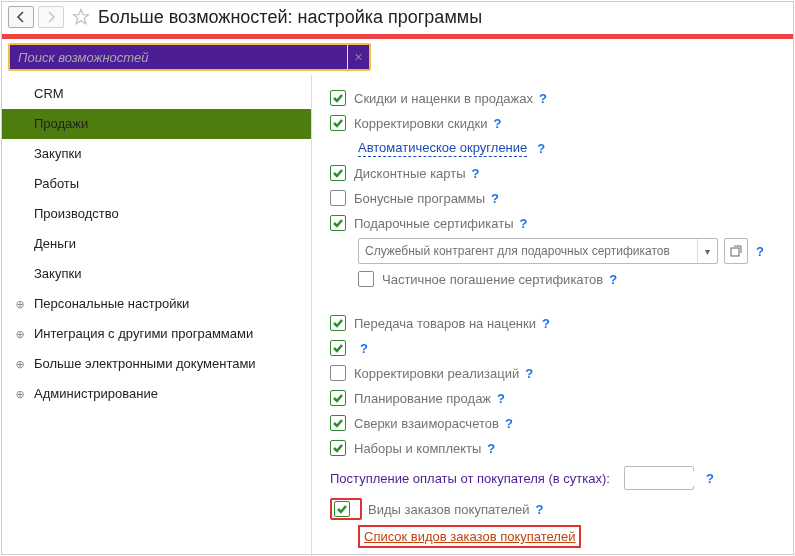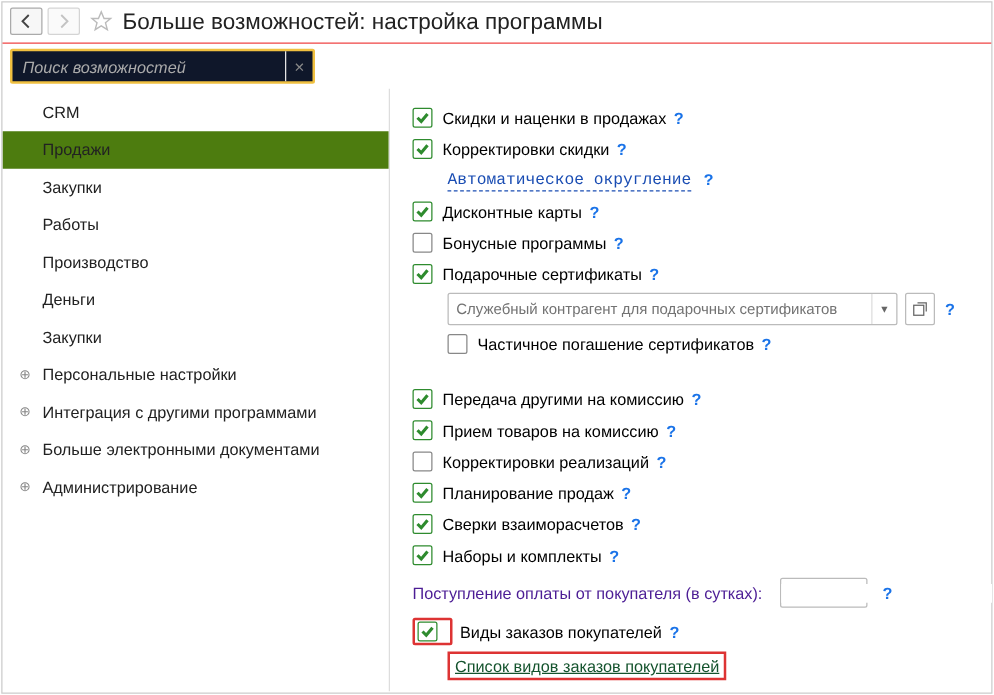--- a/index.html
+++ b/index.html
@@ -8,21 +8,21 @@
     font-family: Arial, sans-serif;
     font-size: 13px;
     color: #333;
     background: #fff;
     width: 795px; height: 556px;
     overflow: hidden;
   }
   .window { border: 1px solid #ccc; width: 793px; height: 554px; margin: 1px; position: relative; }
 
   
-  .header { display: flex; align-items: center; padding: 4px 6px 6px 6px; border-bottom: 1px solid #ef4444; }
+  .header { display: flex; align-items: center; padding: 4px 6px 6px 6px; border-bottom: 5px solid #ef4444; }
   .nav-btn {
     width: 26px; height: 22px;
     border: 1px solid #aaa; background: #f7f7f7;
     display: inline-flex; align-items: center; justify-content: center;
     cursor: pointer; border-radius: 2px;
   }
   .nav-btn + .nav-btn { margin-left: 4px; }
   .nav-btn svg { width: 12px; height: 12px; }
   .star {
     width: 22px; height: 22px; margin: 0 6px;
@@ -30,22 +30,22 @@
     color: #bbb; cursor: pointer;
   }
   .title { font-size: 18px; font-weight: normal; color: #222; }
 
   
   .search-row { padding: 4px 6px; }
   .search-box {
     display: flex; align-items: center;
     border: 2px solid #f0c040;
     border-radius: 2px;
-    height: 28px; width: 244px;
-    background: #0f172a;
+    height: 28px; width: 363px;
+    background: #4c1d95;
   }
   .search-box input {
     flex: 1; border: none; outline: none;
     padding: 0 8px; font-size: 13px; color: #999; background: transparent;
     font-style: italic;
   }
   .search-box input::placeholder { color: #aaa; font-style: italic; }
   .search-clear {
     border-left: 1px solid #e5e5e5;
     width: 22px; text-align: center; color: #888; cursor: pointer;
@@ -77,45 +77,45 @@
     width: 12px; height: 12px; display: flex; align-items: center; justify-content: center;
     color: #888; font-size: 11px;
   }
   .nav-item .collapse-arrow {
     position: absolute; right: 10px; top: 50%; transform: translateY(-50%);
     color: #999; font-size: 10px;
   }
 
   
   .row { display: flex; align-items: center; margin: 5px 0; min-height: 20px; }
-  .row.indent { padding-left: 28px; font-family: Liberation Mono, monospace; }
+  .row.indent { padding-left: 28px; }
   .row.indent2 { padding-left: 28px; }
   .cb {
     width: 16px; height: 16px;
     border: 1px solid #888; border-radius: 2px;
     display: inline-flex; align-items: center; justify-content: center;
     margin-right: 8px; cursor: pointer; flex-shrink: 0;
     background: #fff;
   }
   .cb.checked { border-color: #2e8b2e; }
   .cb.checked svg { display: block; }
   .cb svg { display: none; width: 12px; height: 12px; }
   .cb.checked svg polyline { stroke: #2e8b2e; stroke-width: 2.5; fill: none; }
-  .lbl { color: #000000; }
+  .lbl { color: #737373; }
   .help {
     color: #1a73e8; margin-left: 6px; cursor: pointer;
     font-weight: bold; text-decoration: none;
   }
   .link {
     color: #1a4db3; cursor: pointer;
     border-bottom: 1px dashed #1a4db3;
     padding-bottom: 1px;
   }
   .link2 {
-    color: #14532d; cursor: pointer; text-decoration: underline;
+    color: #c2410c; cursor: pointer; text-decoration: underline;
   }
   .row.sub-link { padding-left: 28px; margin-left: 0; }
 
   .gap { height: 14px; }
 
   
   .select-row { display: flex; align-items: center; margin: 5px 0 5px 28px; }
   .select-box {
     display: flex; align-items: center;
     border: 1px solid #bbb; border-radius: 2px;
@@ -301,31 +301,30 @@
       </div>
 
       <div class="gap"></div>
 
       <div class="row">
         <span class="cb checked">
             <svg viewBox="0 0 12 12">
               <polyline points="2,6 5,9 10,3"></polyline>
             </svg>
           </span>
-        <span class="lbl">Передача другими на комиссию</span>
-        <span class="help">?</span>
-      </div>
-
-      <div class="row">
-        <span class="cb checked">
-            <svg viewBox="0 0 12 12">
-              <polyline points="2,6 5,9 10,3"></polyline>
-            </svg>
-          </span>
-        <span class="lbl">Прием товаров на комиссию</span>
+        <span class="lbl">Передача товаров на наценки</span>
+        <span class="help">?</span>
+      </div>
+
+      <div class="row">
+        <span class="cb checked">
+            <svg viewBox="0 0 12 12">
+              <polyline points="2,6 5,9 10,3"></polyline>
+            </svg>
+          </span>
         <span class="help">?</span>
       </div>
 
       <div class="row">
         <span class="cb"></span>
         <span class="lbl">Корректировки реализаций</span>
         <span class="help">?</span>
       </div>
 
       <div class="row">

